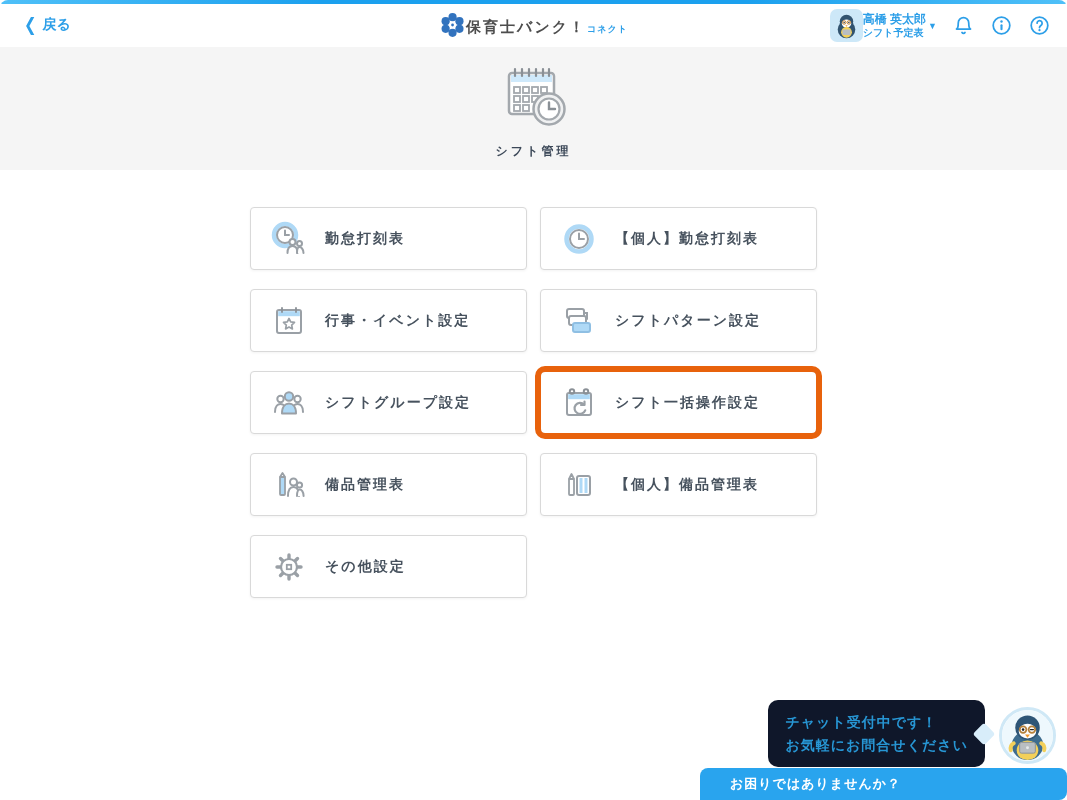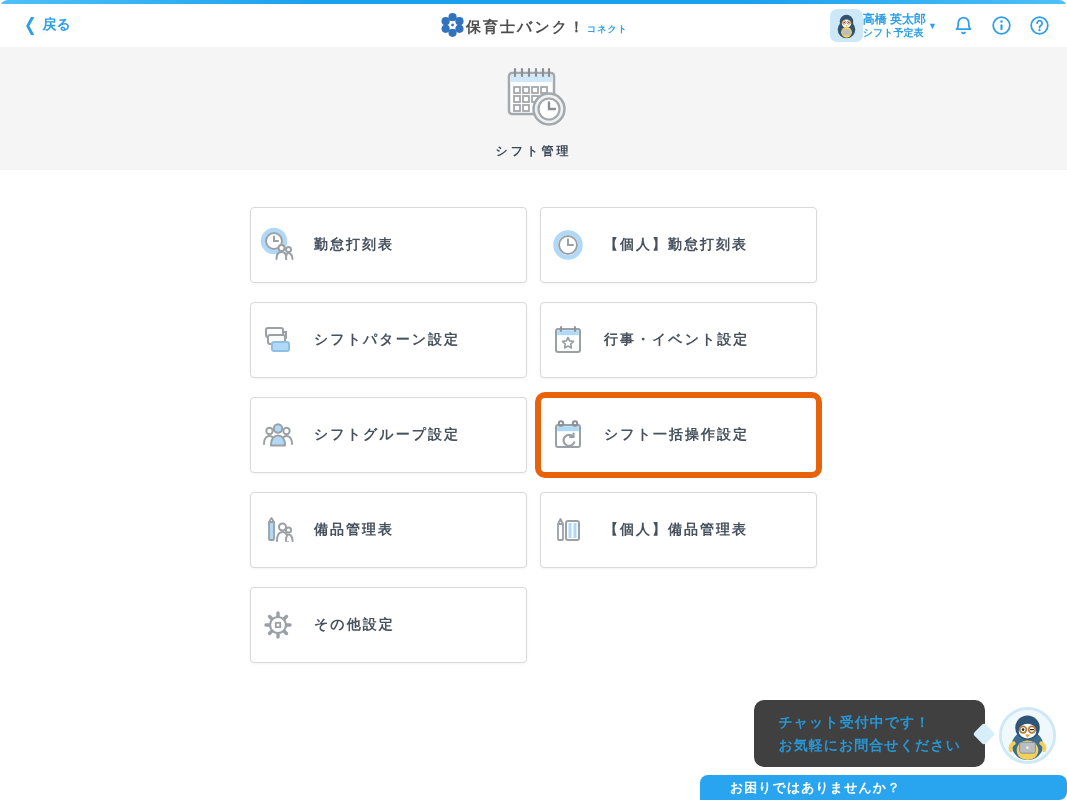--- a/index.html
+++ b/index.html
@@ -25,32 +25,32 @@
   .caret { color:#2d9fe8; font-size:9px; margin-left:2px; }
   .icon-btn { width:24px; height:24px; cursor:pointer; display:flex; align-items:center; justify-content:center; }
 
   
   .hero { height:123px; background:#f5f5f5; display:flex; flex-direction:column; align-items:center; justify-content:center; gap:6px; }
   .hero-title { color:#3c4858; font-size:12px; font-weight:bold; letter-spacing:3px; }
 
   
   .menu-wrap { display:flex; justify-content:center; margin-top:37px; }
   .menu-grid { display:grid; grid-template-columns:277px 277px; grid-column-gap:13px; grid-row-gap:19px; }
-  .menu-btn { position:relative; height:76px; background:#fff; border:1px solid #d9d9d9; border-radius:4px;
-              box-shadow:0 1px 3px rgba(0,0,0,0.05); display:flex; align-items:center; padding-left:8px; gap:17px; cursor:pointer; }
+  .menu-btn { position:relative; height:63px; background:#fff; border:1px solid #d9d9d9; border-radius:4px;
+              box-shadow:0 1px 3px rgba(0,0,0,0.05); display:flex; align-items:center; padding-left:19px; gap:17px; cursor:pointer; }
   .menu-btn .label { color:#47525e; font-size:14px; font-weight:bold; letter-spacing:2px; }
   .menu-btn.highlighted { outline:6px solid #e8620c; outline-offset:-1px; border-radius:5px; }
   .btn-icon { width:38px; height:38px; flex:0 0 38px; }
 
   
-  .chat-bubble { position:absolute; right:82px; bottom:33px; background:#404040; border-radius:10px; padding:11px 24px; }
+  .chat-bubble { position:absolute; right:82px; bottom:33px; background:#0f172a; border-radius:10px; padding:11px 17px; }
   .chat-bubble:after { content:""; position:absolute; right:-7px; top:50%; margin-top:-8px; width:16px; height:16px; background:#d8edfa; transform:rotate(45deg); border-radius:3px; }
   .chat-line { color:#2796d4; font-size:14px; font-weight:bold; line-height:1.6; letter-spacing:1px; }
   .chat-mascot { position:absolute; right:11px; bottom:36px; width:57px; height:57px; border-radius:50%; background:#fdfefe; border:3px solid #cfe8f6; overflow:hidden; cursor:pointer; }
-  .chat-banner { position:absolute; right:0; bottom:0; width:367px; height:25px; background:#29a4ee; border-radius:8px 8px 0 0; display:flex; align-items:center; padding-left:30px; cursor:pointer; }
+  .chat-banner { position:absolute; right:0; bottom:0; width:367px; height:32px; background:#29a4ee; border-radius:8px 8px 0 0; display:flex; align-items:center; padding-left:30px; cursor:pointer; }
   .chat-banner span { color:#fff; font-size:13px; font-weight:bold; letter-spacing:1px; }
 </style>
 </head>
 <body>
 
 <div class="app">
   <div class="accent-bar"></div>
 
   <div class="topbar">
     <div class="back-link">
@@ -178,39 +178,39 @@
           <circle cx="19" cy="19" r="12.5" fill="#fff" stroke="#afd9f6" stroke-width="4.5"></circle>
           <circle cx="19" cy="19" r="9" fill="#fff" stroke="#9aa0a6" stroke-width="2"></circle>
           <path d="M19 13.5 V19 H24" fill="none" stroke="#9aa0a6" stroke-width="2" stroke-linecap="round"></path>
         </svg>
         <span class="label">【個人】勤怠打刻表</span>
       </div>
 
 
       <div class="menu-btn">
         <svg class="btn-icon" viewBox="0 0 38 38">
-          <rect x="7" y="7" width="17" height="9" rx="2" fill="#fff" stroke="#9aa0a6" stroke-width="2"></rect>
-          <path d="M24 11 h3 v6" fill="none" stroke="#9aa0a6" stroke-width="2" stroke-linecap="round"></path>
-          <rect x="9" y="14" width="17" height="9" rx="2" fill="#fff" stroke="#9aa0a6" stroke-width="2"></rect>
-          <rect x="13" y="21" width="17" height="9" rx="2" fill="#afd9f6" stroke="#8fbfe3" stroke-width="2"></rect>
-        </svg>
-        <span class="label">シフトパターン設定</span>
-      </div>
-
-      <div class="menu-btn">
-        <svg class="btn-icon" viewBox="0 0 38 38">
           <rect x="7" y="8" width="24" height="23" rx="2" fill="#fff" stroke="#9aa0a6" stroke-width="2"></rect>
           <rect x="8.2" y="9.2" width="21.6" height="5" fill="#afd9f6"></rect>
           <g stroke="#8a9096" stroke-width="1.8" stroke-linecap="round">
             <line x1="12" y1="6" x2="12" y2="10"></line>
               <line x1="26" y1="6" x2="26" y2="10"></line>
           </g>
           <path d="M19 16.5 l1.7 3.4 3.8 .5 -2.8 2.7 .7 3.8 -3.4-1.8 -3.4 1.8 .7-3.8 -2.8-2.7 3.8-.5 z" fill="#fff" stroke="#9aa0a6" stroke-width="1.7" stroke-linejoin="round"></path>
         </svg>
         <span class="label">行事・イベント設定</span>
+      </div>
+
+      <div class="menu-btn">
+        <svg class="btn-icon" viewBox="0 0 38 38">
+          <rect x="7" y="7" width="17" height="9" rx="2" fill="#fff" stroke="#9aa0a6" stroke-width="2"></rect>
+          <path d="M24 11 h3 v6" fill="none" stroke="#9aa0a6" stroke-width="2" stroke-linecap="round"></path>
+          <rect x="9" y="14" width="17" height="9" rx="2" fill="#fff" stroke="#9aa0a6" stroke-width="2"></rect>
+          <rect x="13" y="21" width="17" height="9" rx="2" fill="#afd9f6" stroke="#8fbfe3" stroke-width="2"></rect>
+        </svg>
+        <span class="label">シフトパターン設定</span>
       </div>
 
       <div class="menu-btn">
         <svg class="btn-icon" viewBox="0 0 38 38">
           <g fill="#fff" stroke="#9aa0a6" stroke-width="2" stroke-linecap="round">
             <circle cx="10.5" cy="15" r="3.2"></circle>
             <path d="M5 28 c0-6 3-8 5.5-8 s5.5 2 5.5 8"></path>
             <circle cx="27.5" cy="15" r="3.2"></circle>
             <path d="M22 28 c0-6 3-8 5.5-8 s5.5 2 5.5 8"></path>
           </g>

